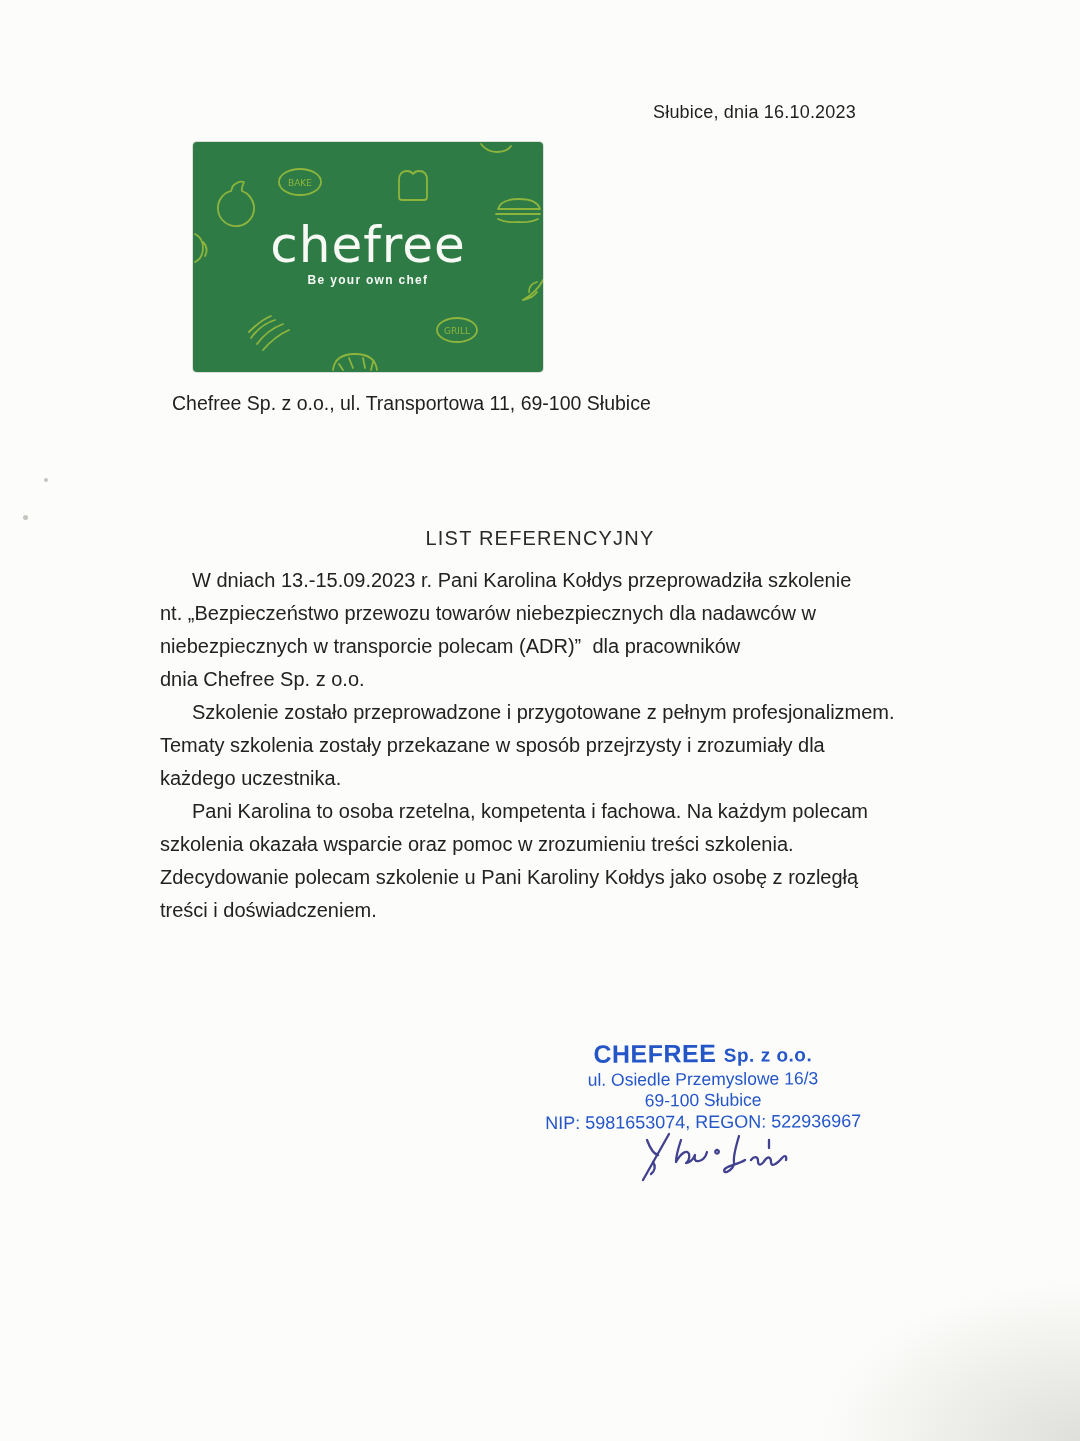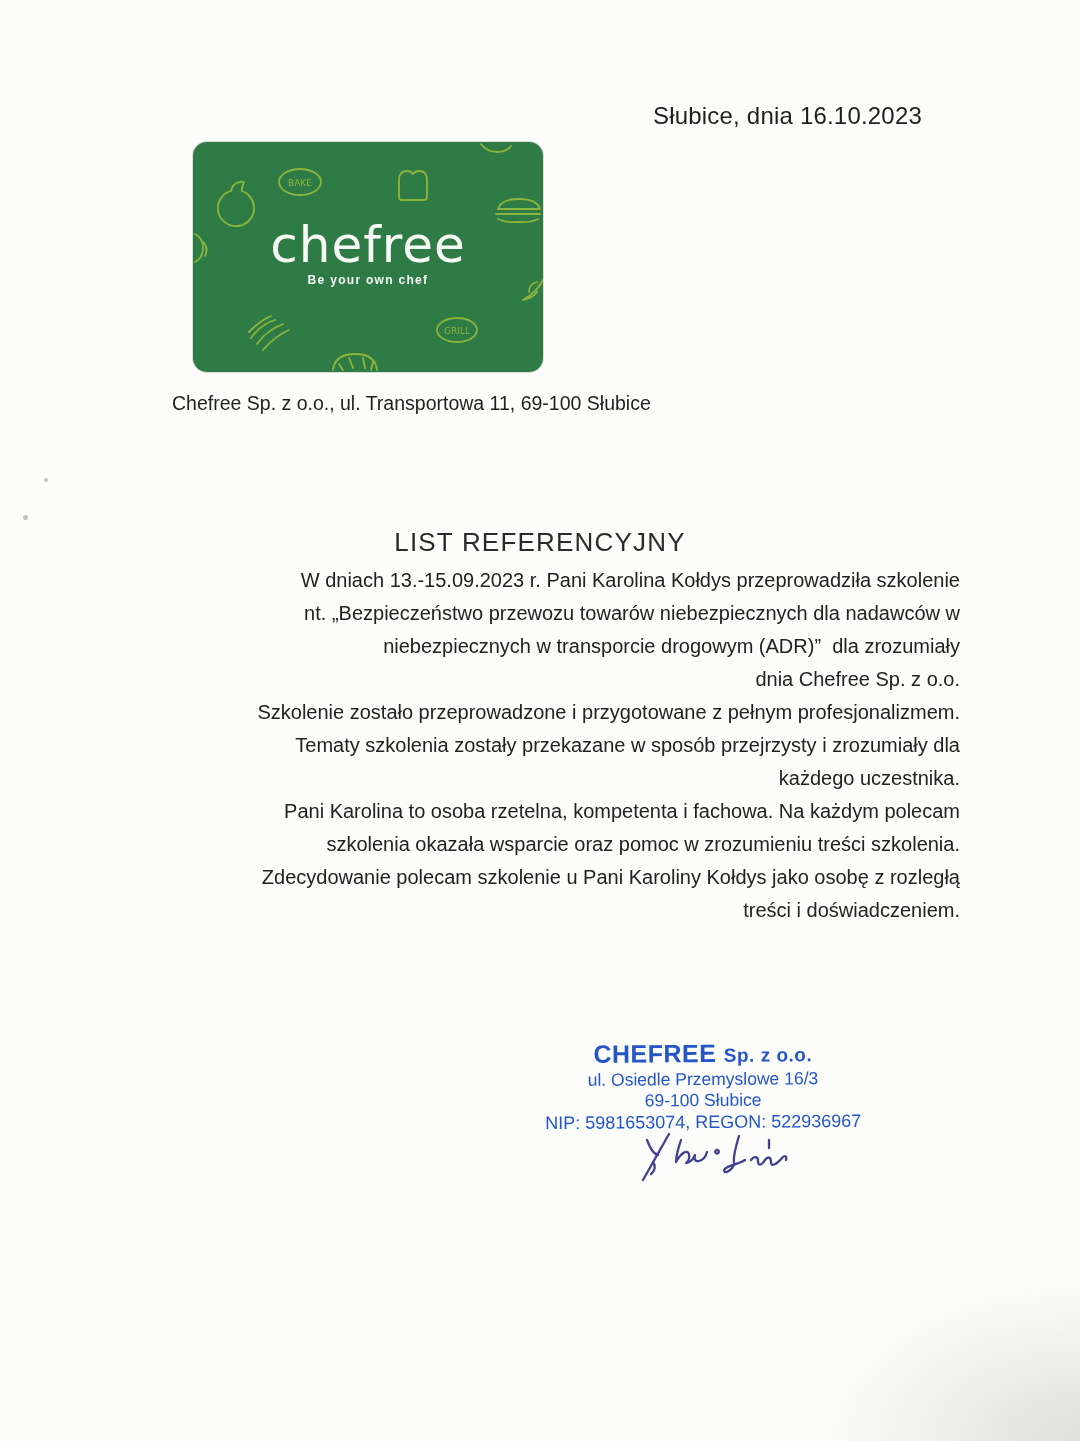--- a/index.html
+++ b/index.html
@@ -10,51 +10,51 @@
   }
   .corner-shade {
     position:absolute; right:0; bottom:0; width:260px; height:160px;
     background:radial-gradient(ellipse at 100% 100%, rgba(160,160,152,0.32), rgba(160,160,152,0) 70%);
     pointer-events:none;
   }
   .speck { position:absolute; border-radius:50%; background:#97978f; opacity:.55; }
   .speck.s1 { left:44px; top:478px; width:4px; height:4px; }
   .speck.s2 { left:23px; top:515px; width:5px; height:5px; }
 
-  .date-line { position:absolute; left:653px; top:102px; font-size:24px; letter-spacing:0.2px; }
+  .date-line { position:absolute; left:653px; top:102px; font-size:18px; letter-spacing:0.2px; }
 
   .logo {
     position:absolute; left:193px; top:142px; width:350px; height:230px;
-    background:#2e7b46; border-radius:14px;
+    background:#2e7b46; border-radius:4px;
     box-shadow:0 0 0 1px rgba(120,130,120,0.25);
   }
   .logo .doodles { position:absolute; left:0; top:0; width:350px; height:230px; }
   .logo .wordmark {
     position:absolute; left:0; top:78px; width:100%; text-align:center;
     font-family:"DejaVu Sans", sans-serif; font-weight:400;
     font-size:50px; line-height:1; letter-spacing:1px; color:#f7faf4;
   }
   .logo .tagline {
     position:absolute; left:0; top:132px; width:100%; text-align:center;
     font-size:12px; line-height:1; font-weight:700; letter-spacing:1.3px; color:#f7faf4;
   }
 
   .address-line { position:absolute; left:172px; top:392px; font-size:19.5px; }
 
   .doc-title {
     position:absolute; left:0; top:527px; width:1080px; text-align:center;
-    font-size:26px; letter-spacing:1.2px; color:#2a2a2a;
+    font-size:20px; letter-spacing:1.2px; color:#2a2a2a;
   }
 
   .body-text {
     position:absolute; left:160px; top:564px; width:800px;
     font-size:20px; line-height:33px; color:#222;
   }
   .body-text p { margin:0; }
-  .line { display:block; white-space:pre;text-align:right; }
+  .line { display:block; white-space:pre; }
   .line.indent { padding-left:32px; }
 
   .stamp {
     position:absolute; left:538px; top:1040px; width:330px; text-align:center;
     color:#2456c8; transform:rotate(-0.4deg);
   }
   .stamp .company { font-size:25px; font-weight:700; line-height:27px; letter-spacing:0.5px; }
   .stamp .company .suffix { font-size:19px;margin-top:36px; }
   .stamp .addr { font-size:17.5px; line-height:21px; font-weight:400; }
   .stamp .ids  { font-size:18px; line-height:22px; font-weight:400; }
@@ -100,21 +100,21 @@
   </div>
 
   <div class="address-line">Chefree Sp. z o.o., ul. Transportowa 11, 69-100 Słubice</div>
 
   <div class="doc-title">LIST REFERENCYJNY</div>
 
   <div class="body-text">
     <p>
       <span class="line indent">W dniach 13.-15.09.2023 r. Pani Karolina Kołdys przeprowadziła szkolenie</span>
       <span class="line">nt. „Bezpieczeństwo przewozu towarów niebezpiecznych dla nadawców w</span>
-      <span class="line">niebezpiecznych w transporcie drogowym (ADR)”  dla zrozumiały</span>
+      <span class="line">niebezpiecznych w transporcie polecam (ADR)”  dla pracowników</span>
       <span class="line">dnia Chefree Sp. z o.o.</span>
     </p>
     <p>
       <span class="line indent">Szkolenie zostało przeprowadzone i przygotowane z pełnym profesjonalizmem.</span>
       <span class="line">Tematy szkolenia zostały przekazane w sposób przejrzysty i zrozumiały dla</span>
       <span class="line">każdego uczestnika.</span>
     </p>
     <p>
       <span class="line indent">Pani Karolina to osoba rzetelna, kompetenta i fachowa. Na każdym polecam</span>
       <span class="line">szkolenia okazała wsparcie oraz pomoc w zrozumieniu treści szkolenia.</span>

